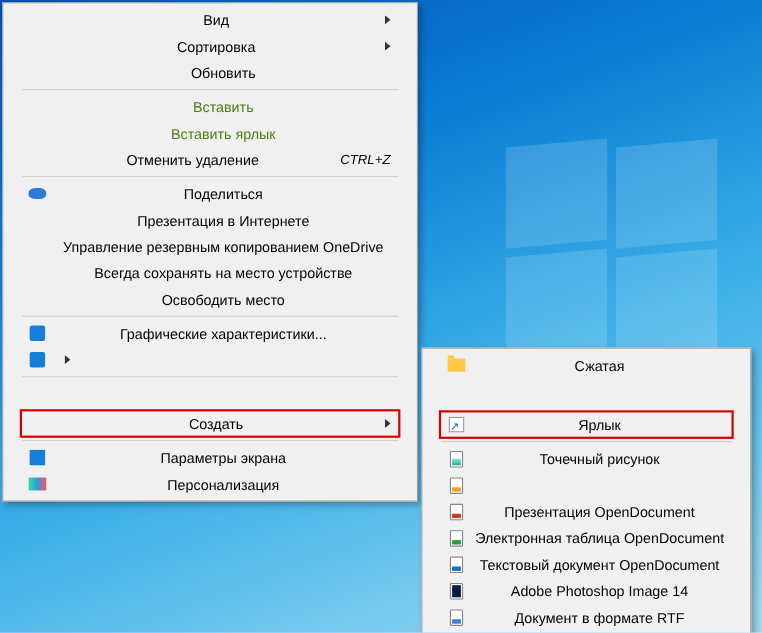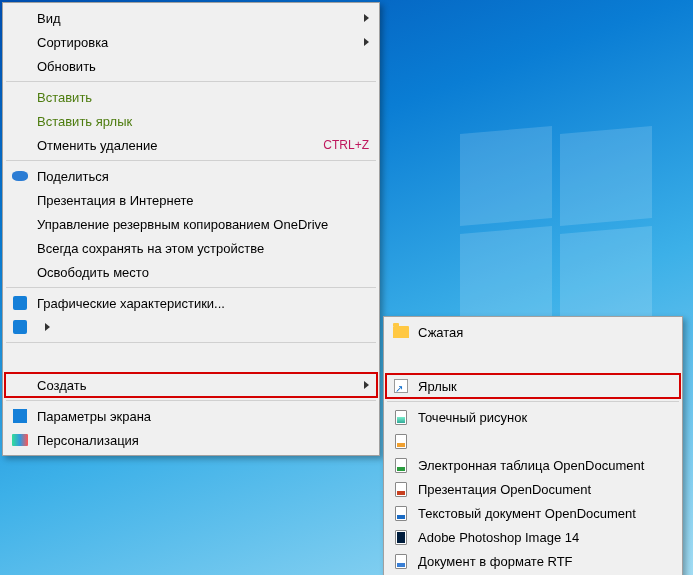--- a/index.html
+++ b/index.html
@@ -34,21 +34,22 @@
   .win-logo .q1 { top: 0; left: 0; transform: skewY(-5deg); }
   .win-logo .q2 { top: 0; left: 100px; transform: skewY(-5deg); }
   .win-logo .q3 { top: 100px; left: 0; transform: skewY(-5deg); }
   .win-logo .q4 { top: 100px; left: 100px; transform: skewY(-5deg); }
 
   .menu {
     position: absolute;
     background: #f0f0f0;
     border: 1px solid #a0a0a0;
     box-shadow: 3px 3px 6px rgba(0,0,0,0.3);
-    padding: 3px 2px;
+    padding: 3px 16px;
+    text-align: center;
   }
   .menu-main {
     top: 2px;
     left: 2px;
     width: 378px;
   }
   .menu-sub {
     top: 316px;
     left: 383px;
     width: 300px;
@@ -71,21 +72,21 @@
   .mi .icon {
     width: 18px;
     height: 18px;
     margin-right: 8px;
     display: flex;
     align-items: center;
     justify-content: center;
     flex-shrink: 0;
   }
   .mi .label { flex: 1; white-space: nowrap; overflow: hidden; }
-  .mi .shortcut { color: #be185d; margin-left: 10px; font-size: 12px; }
+  .mi .shortcut { color: #000000; margin-left: 10px; font-size: 12px; font-style: italic; }
   .mi .arrow {
     width: 0; height: 0;
     border-left: 5px solid #333;
     border-top: 4px solid transparent;
     border-bottom: 4px solid transparent;
     margin-left: 8px;
   }
   .sep { height: 1px; background: #d0d0d0; margin: 3px 1px; }
 
   
@@ -159,21 +160,21 @@
     <div class="mi">
       <span class="icon"></span>
       <span class="label">Презентация в Интернете</span>
     </div>
     <div class="mi">
       <span class="icon"></span>
       <span class="label">Управление резервным копированием OneDrive</span>
     </div>
     <div class="mi">
       <span class="icon"></span>
-      <span class="label">Всегда сохранять на этом устройстве</span>
+      <span class="label">Всегда сохранять на место устройстве</span>
     </div>
     <div class="mi">
       <span class="icon"></span>
       <span class="label">Освободить место</span>
     </div>
     <div class="sep"></div>
     <div class="mi">
       <span class="icon">
         <div class="ic-intel"></div>
       </span>
@@ -225,32 +226,32 @@
       </span>
       <span class="label">Точечный рисунок</span>
     </div>
     <div class="mi">
       <span class="icon">
         <div class="ic-file odg"></div>
       </span>
     </div>
     <div class="mi">
       <span class="icon">
+        <div class="ic-file odp"></div>
+      </span>
+      <span class="label">Презентация OpenDocument</span>
+    </div>
+    <div class="mi">
+      <span class="icon">
         <div class="ic-file ods"></div>
       </span>
       <span class="label">Электронная таблица OpenDocument</span>
     </div>
     <div class="mi">
       <span class="icon">
-        <div class="ic-file odp"></div>
-      </span>
-      <span class="label">Презентация OpenDocument</span>
-    </div>
-    <div class="mi">
-      <span class="icon">
         <div class="ic-file odt"></div>
       </span>
       <span class="label">Текстовый документ OpenDocument</span>
     </div>
     <div class="mi">
       <span class="icon">
         <div class="ic-file psd"></div>
       </span>
       <span class="label">Adobe Photoshop Image 14</span>
     </div>

